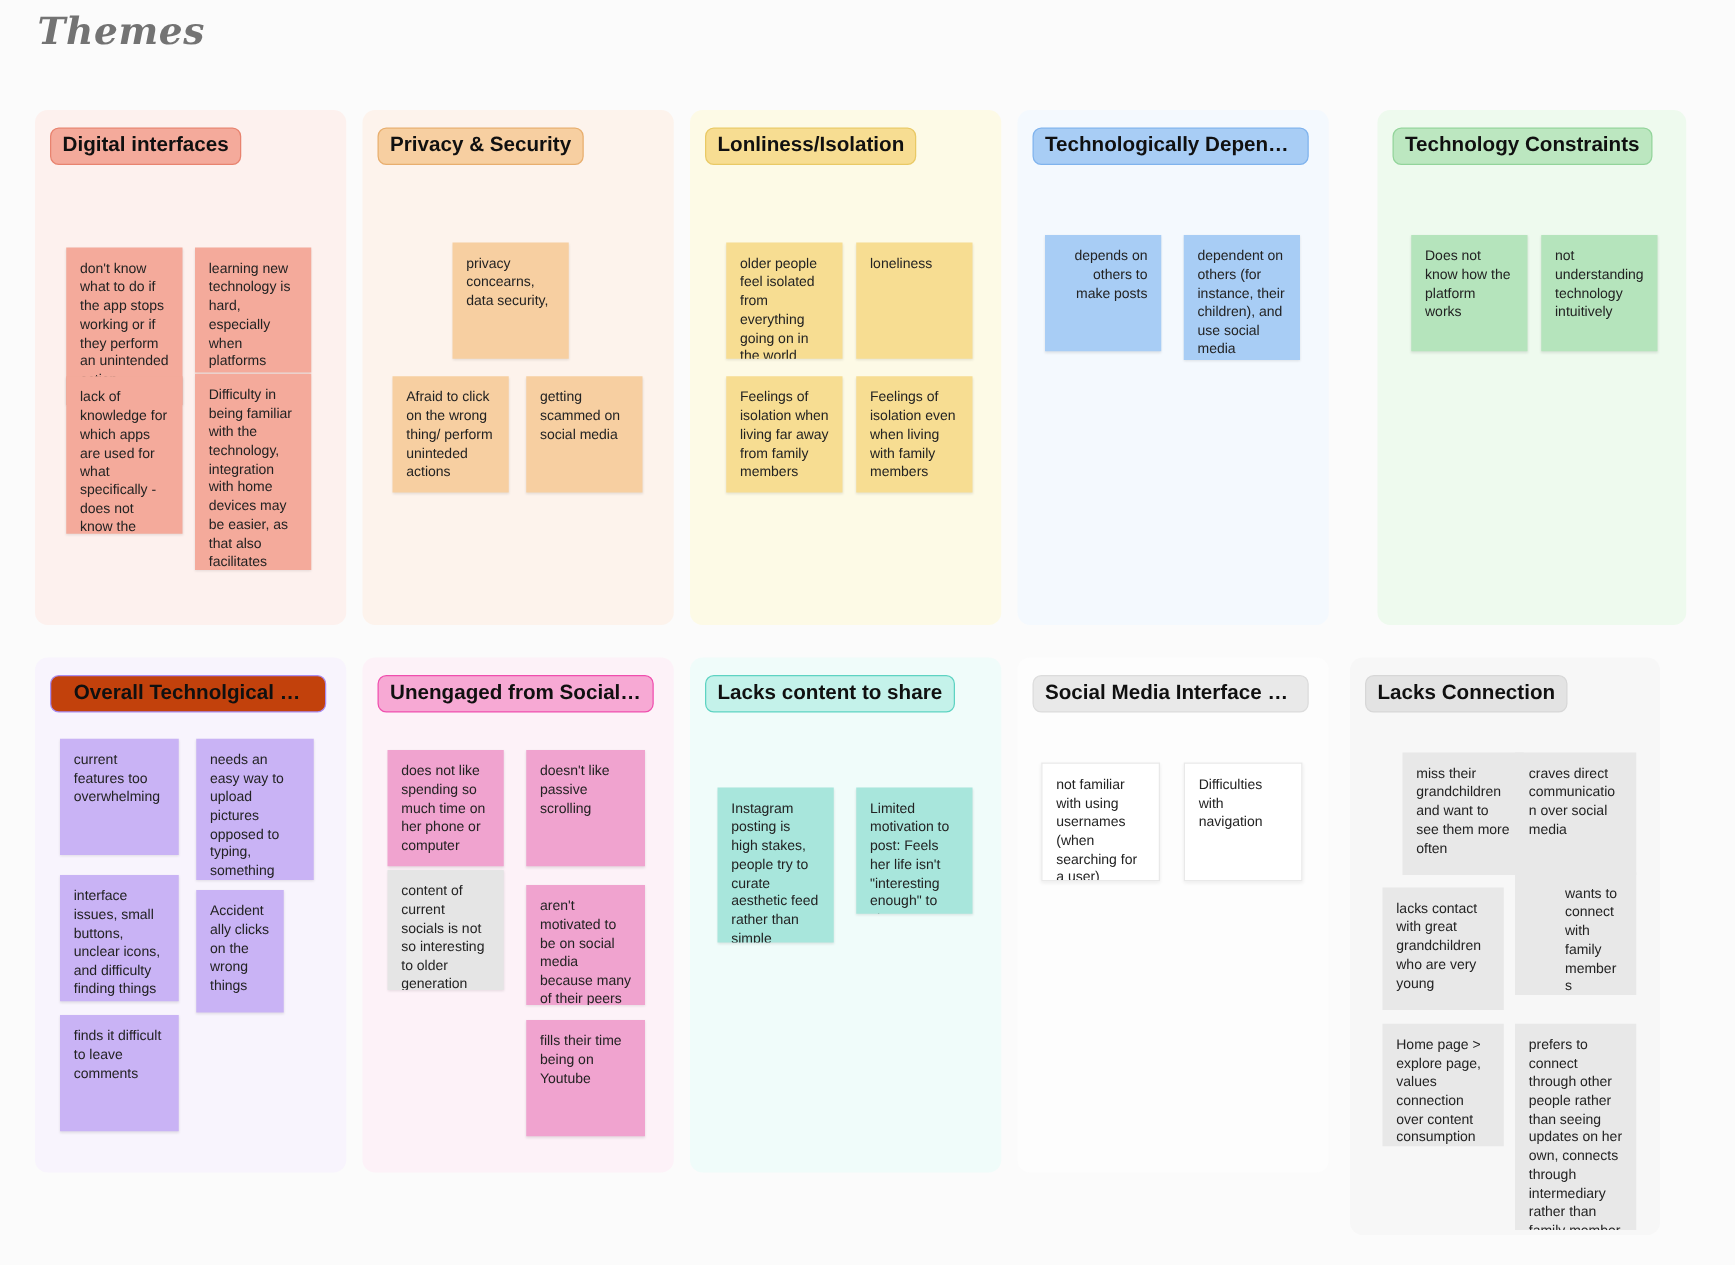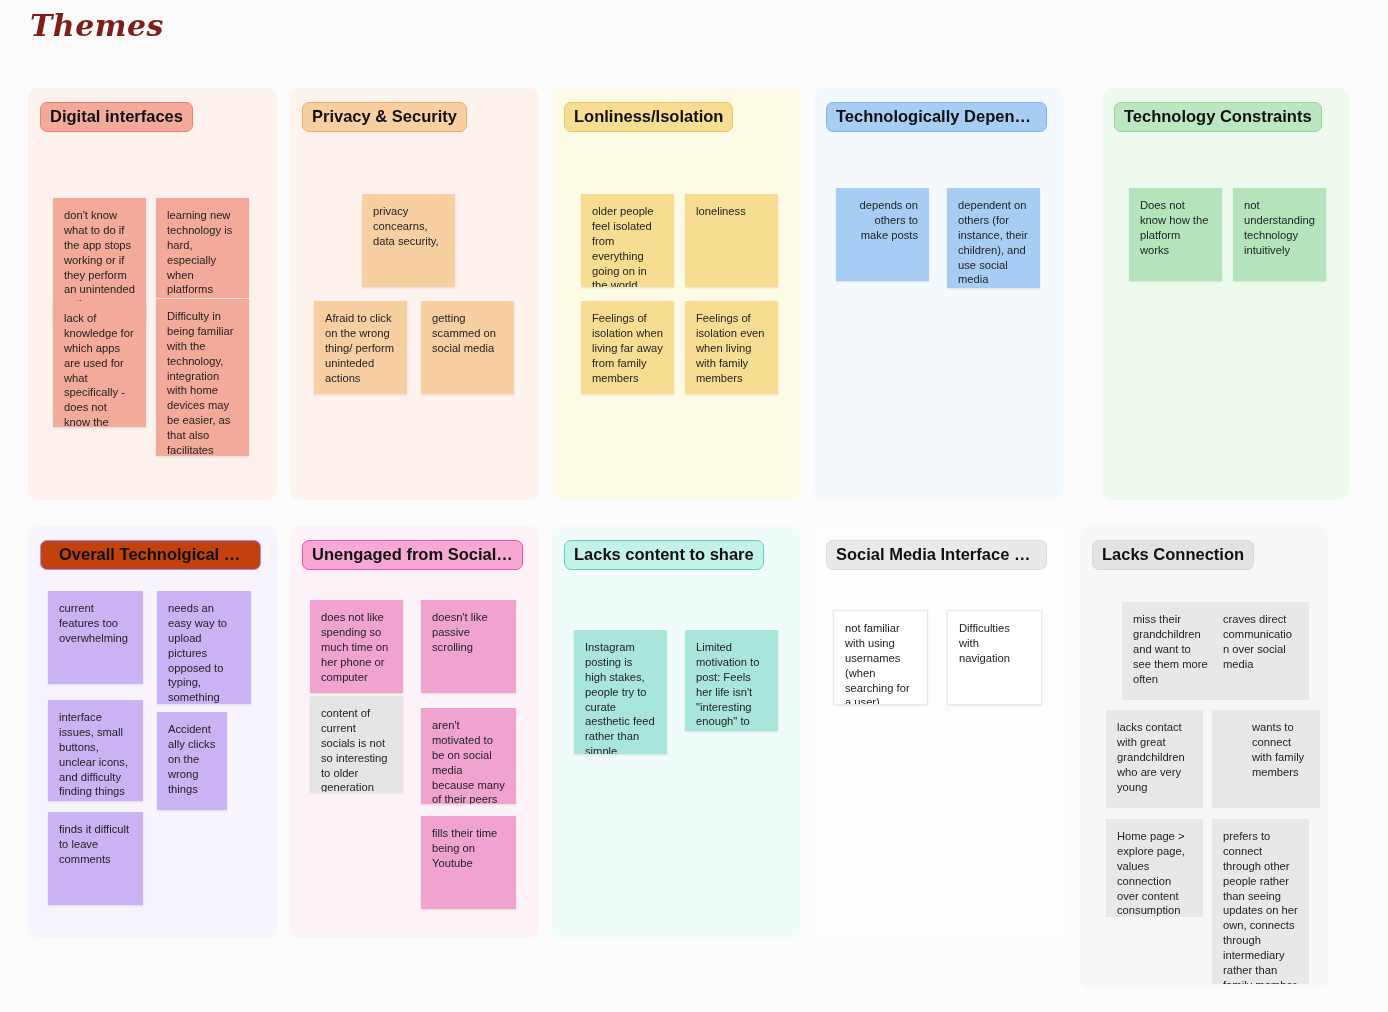--- a/index.html
+++ b/index.html
@@ -13,21 +13,21 @@
   #canvas{position:absolute;inset:0;}
 
   
   .board-title{
     position:absolute;left:30px;top:8px;
     font-family:"DejaVu Serif", serif;
     font-style:italic;
     font-weight:700;
     font-size:30px;
     letter-spacing:.5px;
-    color:#7f1d1d;
+    color:#737373;
   }
 
   
   .frame{
     position:absolute;
     border-radius:10px;
     box-sizing:border-box;
   }
   .frame-title{
     position:absolute;
@@ -127,17 +127,17 @@
         <div class="frame-title" style="background: rgb(233, 233, 233); border: 1px solid rgb(220, 220, 220); max-width: 221px;">Social Media Interface Tr...</div>
         <div class="note white" style="left: 19px; top: 84px; width: 95px; height: 95px;">not familiar with using usernames (when searching for a user)</div>
         <div class="note white" style="left: 133px; top: 84px; width: 95px; height: 95px;">Difficulties with navigation</div>
       </div>
       <div class="frame" style="left: 1080px; top: 526px; width: 248px; height: 462px; background: rgb(247, 247, 247);">
         <div class="frame-title" style="background: rgb(227, 227, 227); border: 1px solid rgb(215, 215, 215); max-width: 220px; text-align: center;">Lacks Connection</div>
         <div class="note grey" style="left: 42px; top: 76px; width: 97px; height: 98px;">miss their grandchildren and want to see them more often</div>
         <div class="note grey" style="left: 26px; top: 184px; width: 97px; height: 98px;">lacks contact with great grandchildren who are very young</div>
         <div class="note grey" style="left: 26px; top: 293px; width: 97px; height: 98px;">Home page &gt; explore page, values connection over content consumption</div>
         <div class="note grey" style="left: 132px; top: 76px; width: 97px; height: 98px;">craves direct communication over social media</div>
-        <div class="note grey" style="left: 132px; top: 184px; width: 108px; height: 98px; padding-left: 40px;">wants to connect with family members</div>
+        <div class="note grey" style="left: 132px; top: 172px; width: 97px; height: 98px; padding-left: 40px;">wants to connect with family members</div>
         <div class="note grey" style="left: 132px; top: 293px; width: 97px; height: 165px;">prefers to connect through other people rather than seeing updates on her own, connects through intermediary rather than family member directly</div>
       </div>
     </div>
 </div>
 
 </body></html>

